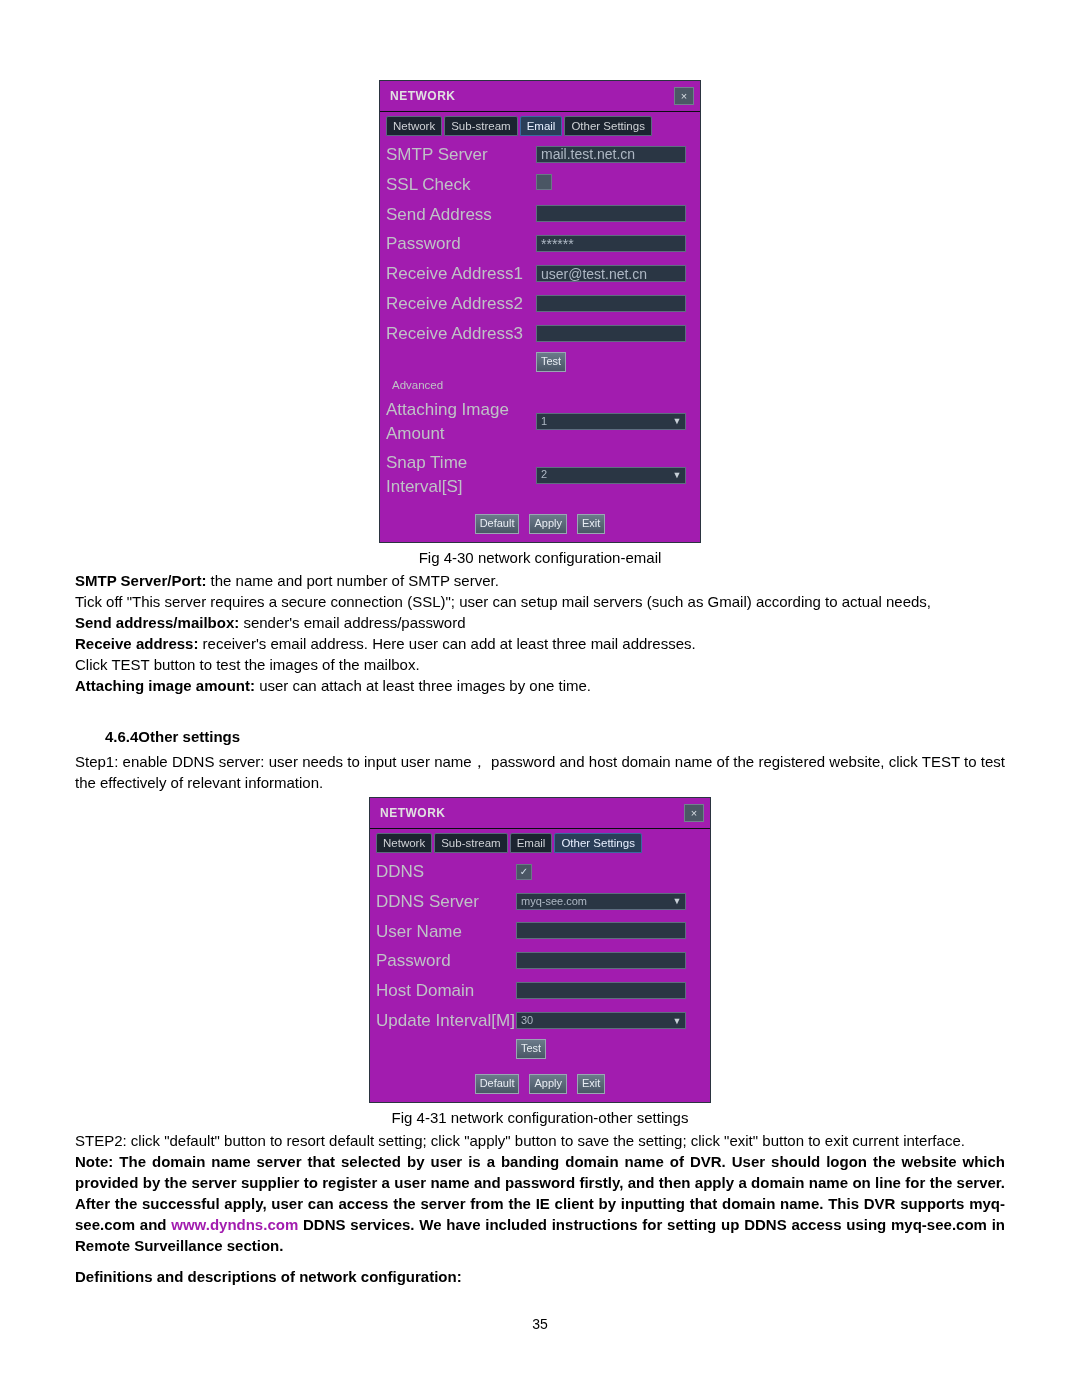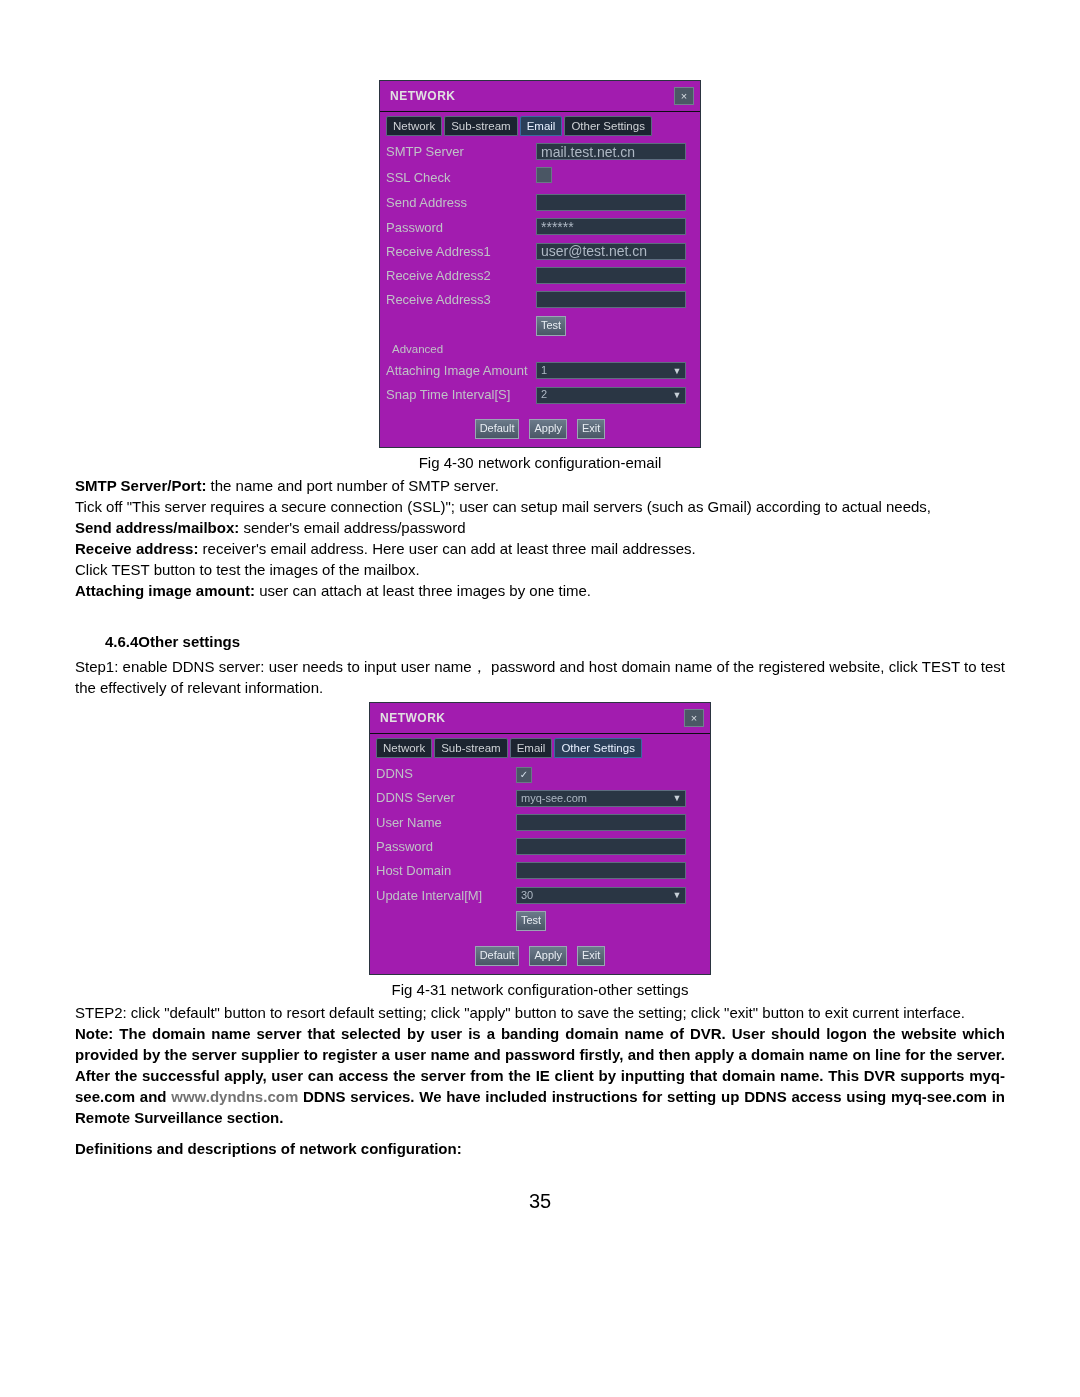--- a/index.html
+++ b/index.html
@@ -71,21 +71,21 @@
     padding: 4px 6px 6px 6px;
   }
   .row {
     display: flex;
     align-items: center;
     padding: 3px 0;
   }
   .row .label {
     width: 150px;
     color: #bfc2c6;
-    font-size: 13px;
+    font-size: 17px;
   }
   .row .field {
     flex: 1;
   }
   .input {
     width: 150px;
     height: 17px;
     box-sizing: border-box;
     background: #2a3644;
     border: 1px solid #5e6e80;
@@ -154,24 +154,24 @@
     text-align: center;
     margin: 2px 0 2px 0;
     font-size: 15px;
   }
   .body-text { text-align: justify; }
   .body-text strong { font-weight: bold; }
   .heading {
     font-weight: bold;
     margin: 30px 0 4px 30px;
   }
-  .link { color: #737373; }
+  .link { color: #a21caf; }
   .note { font-weight: bold; text-align: justify; }
   .defs-head { font-weight: bold; margin-top: 10px; }
-  .pagenum { text-align: center; margin-top: 28px; font-size: 20px; }
+  .pagenum { text-align: center; margin-top: 28px; font-size: 14px; }
 </style>
 </head>
 <body>
 
 <div class="page">
 
   <div class="dialog">
     <div class="dialog-titlebar">
       <span class="dialog-title">NETWORK</span>
       <span class="close-x">×</span>

